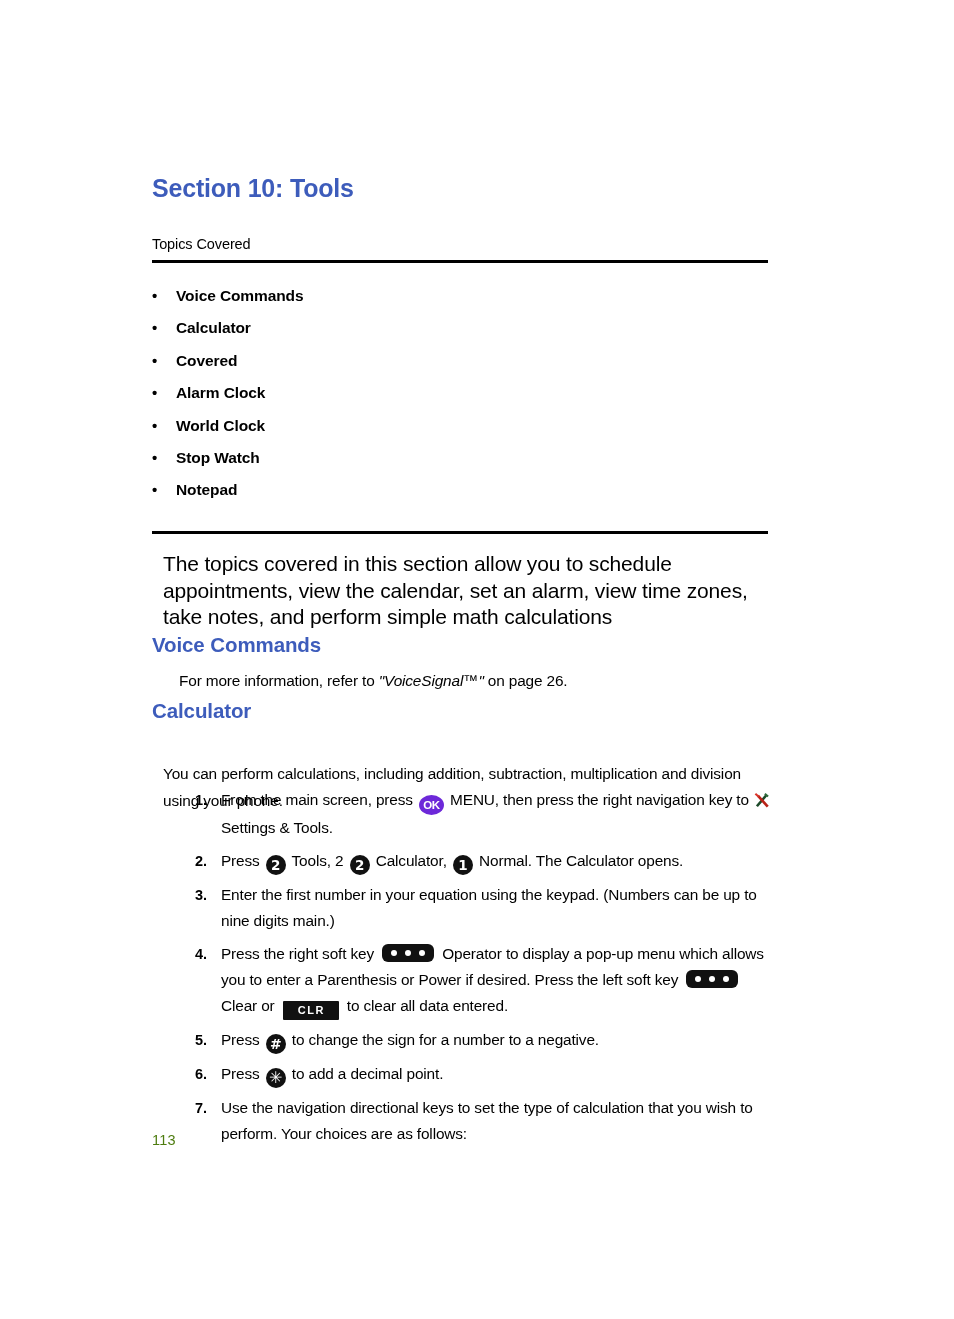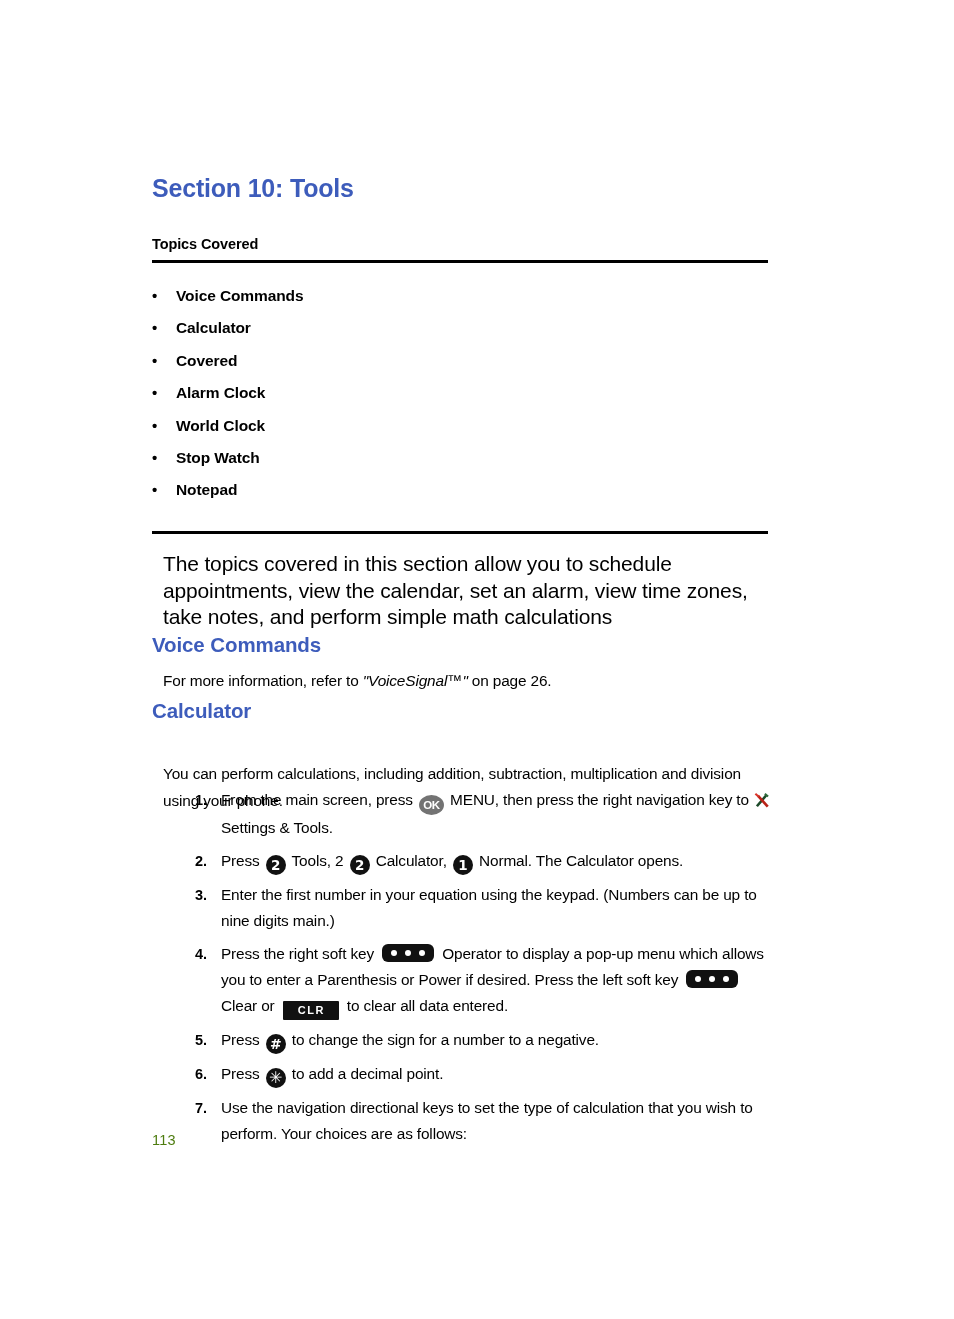--- a/index.html
+++ b/index.html
@@ -35,21 +35,21 @@
     letter-spacing: -0.2px;
     white-space: nowrap;
   }
 
   
   .topics-label {
     position: absolute;
     left: 152px;
     top: 236px;
     font-size: 14.5px;
-    font-weight: bold;
+    font-weight: normal;
     color: #000;
     letter-spacing: -0.1px;
   }
 
   .rule {
     position: absolute;
     left: 152px;
     width: 616px;
     height: 3px;
     background: #000;
@@ -105,21 +105,21 @@
   .h2-calc  { top: 699px; }
 
   .para {
     position: absolute;
     left: 163px;
     width: 610px;
     font-size: 15.4px;
     line-height: 26.5px;
     letter-spacing: -0.15px;
   }
-  .para-voice { top: 668px; }
+  .para-voice { top: 668px; margin-left: 16px; }
   .para-calc  { top: 753px; margin-top: 8px; }
 
   .ital { font-style: italic; }
 
   
   .steps {
     position: absolute;
     left: 163px;
     top: 787px;
     width: 615px;
@@ -162,21 +162,21 @@
     text-align: center;
     vertical-align: -4px;
     margin: 0 2px;
     font-family: "DejaVu Sans", sans-serif;
   }
   .key-ok {
     display: inline-block;
     width: 25px;
     height: 20px;
     border-radius: 50%;
-    background: #737373;
+    background: #6d28d9;
     color: #ffffff;
     font-size: 11.5px;
     font-weight: bold;
     line-height: 20px;
     text-align: center;
     vertical-align: -4px;
     margin: 0 2px;
     letter-spacing: -0.4px;
   }
   .key-star {

